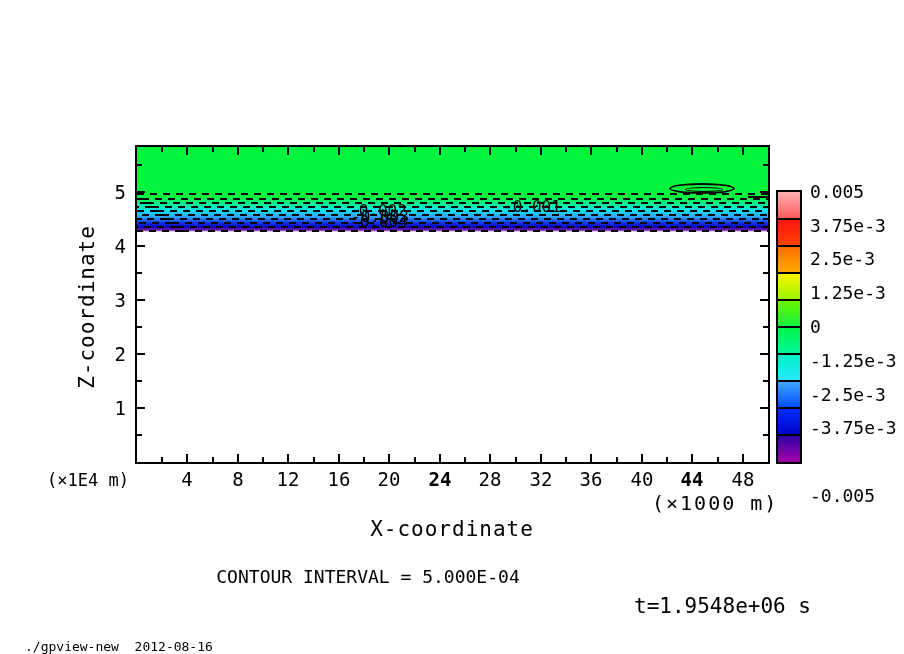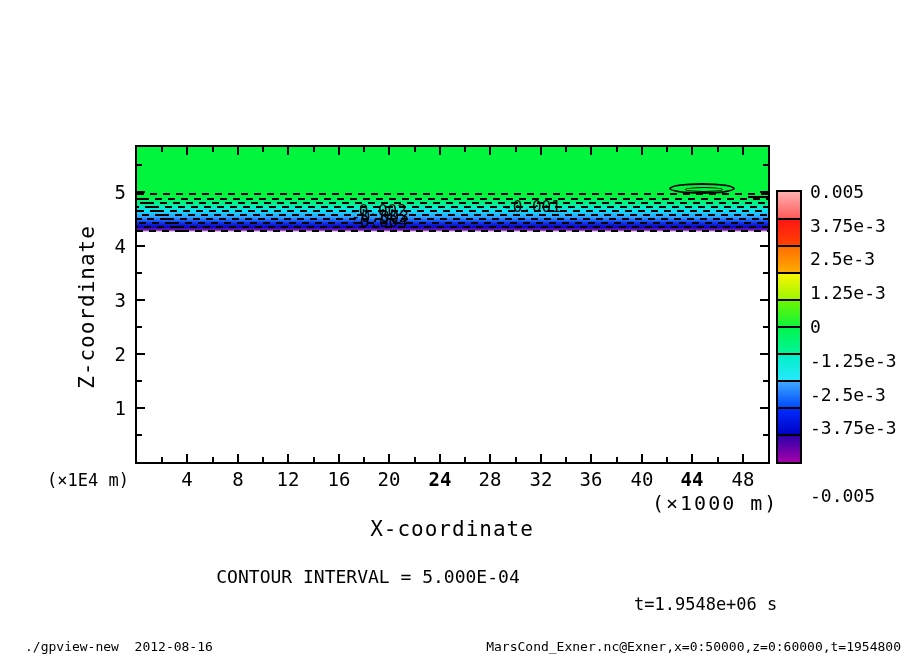--- a/index.html
+++ b/index.html
@@ -26,21 +26,21 @@
           font-size:21px;letter-spacing:1px;}
   .ytitle{position:absolute;left:-3px;top:295px;width:180px;height:24px;text-align:center;
           font-size:21px;letter-spacing:1px;transform:rotate(-90deg);}
   .yunit{position:absolute;left:47px;top:470px;font-size:17px;}
   .xunit{position:absolute;left:652px;top:491px;font-size:20px;letter-spacing:2px;}
   .cbar{position:absolute;left:778px;top:192px;width:22px;height:270px;outline:2px solid #000;}
   .cbar-cell{position:absolute;left:0;width:22px;height:27px;}
   .cbar-div{position:absolute;left:0;width:22px;height:2px;background:#000;}
   .cbl{position:absolute;left:810px;font-size:18px;}
   .cinterval{position:absolute;left:0;right:168px;top:566px;text-align:center;font-size:18px;}
-  .timelabel{position:absolute;left:634px;top:594px;font-size:17px;}
+  .timelabel{position:absolute;left:634px;top:594px;font-size:21px;}
   .foot{position:absolute;top:639px;font-size:13px;white-space:pre;}
   .foot-l{left:25px;}
   .foot-r{right:3px;text-align:right;}
 </style>
 </head>
 <body>
 
 <div class="canvas">
 
 
@@ -186,15 +186,14 @@
   <div class="cbl" style="top:316px;">0</div>
   <div class="cbl" style="top:350px;">-1.25e-3</div>
   <div class="cbl" style="top:384px;">-2.5e-3</div>
   <div class="cbl" style="top:417px;">-3.75e-3</div>
   <div class="cbl" style="top:461px;margin-top:24px;">-0.005</div>
 
   <div class="cinterval">CONTOUR INTERVAL = 5.000E-04</div>
   <div class="timelabel">t=1.9548e+06 s</div>
 
   <div class="foot foot-l">./gpview-new  2012-08-16</div>
-  <div class="foot foot-r">MarsCond_Exner.nc@Exner,x=0:50000,z=0:60000,t=1954800</div>
 
 </div>
 
 </body></html>

